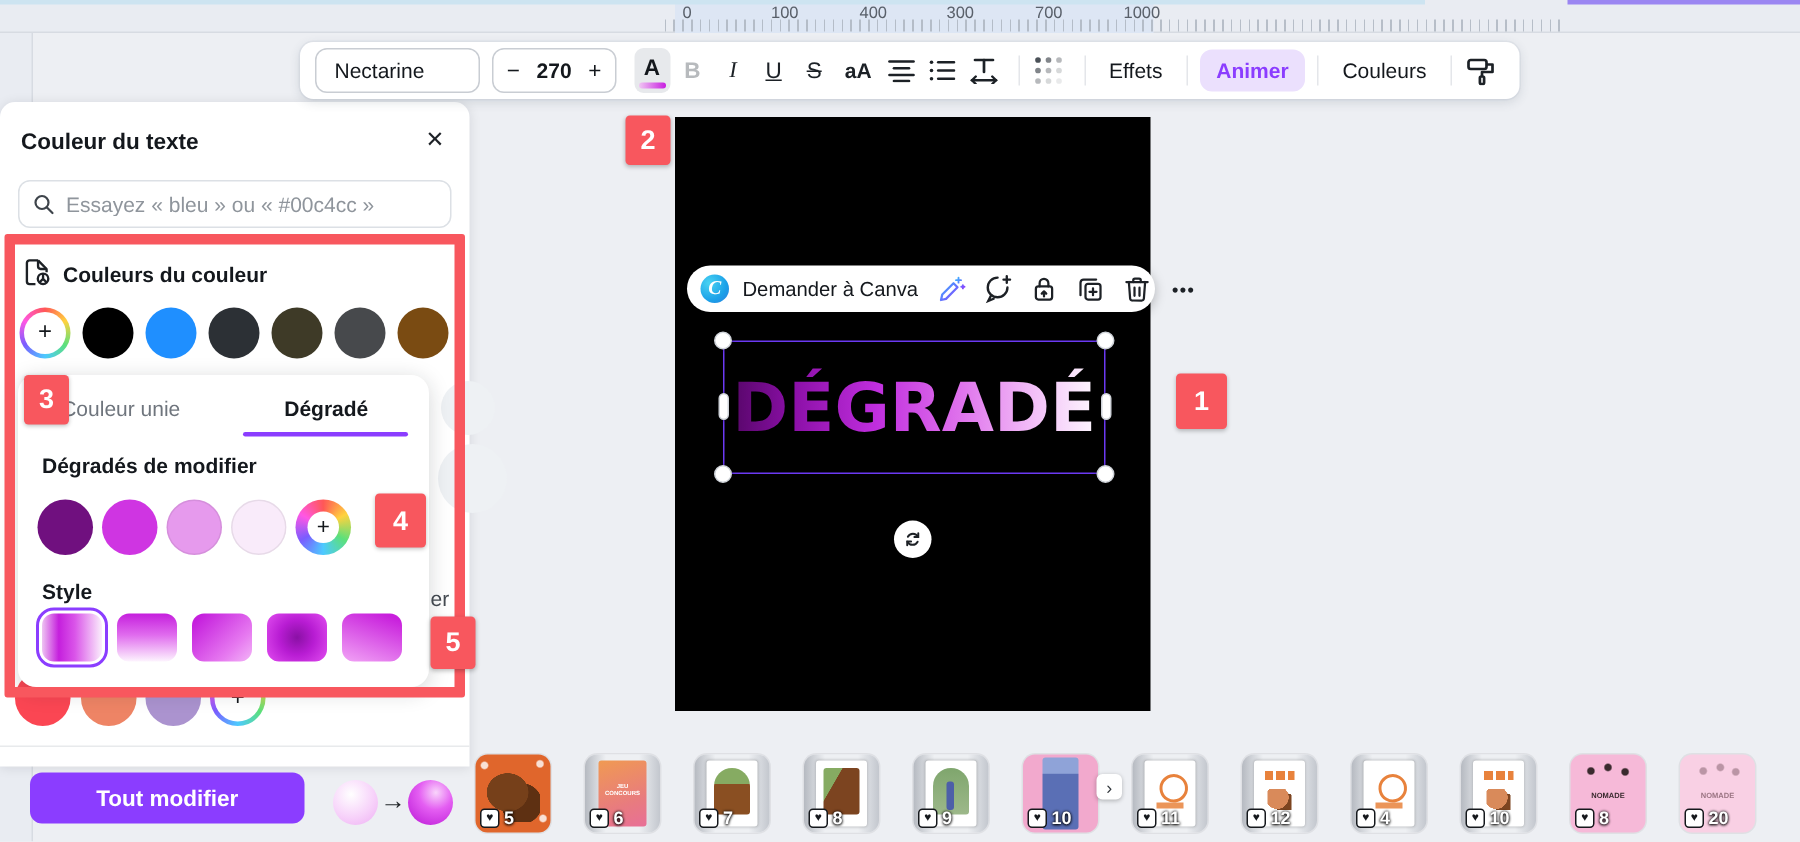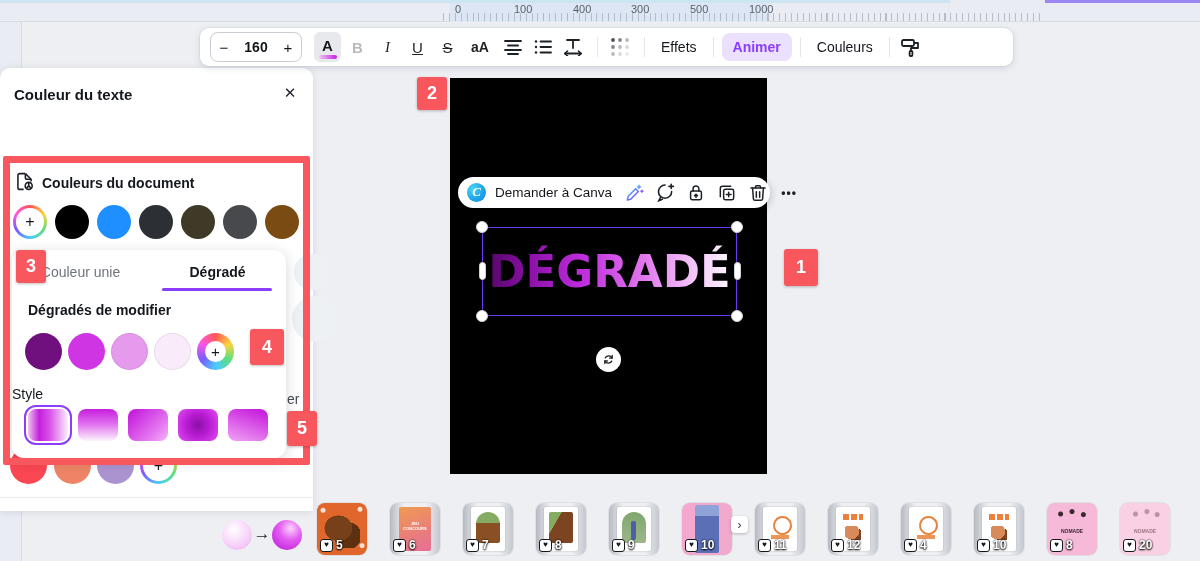--- a/index.html
+++ b/index.html
@@ -70,21 +70,21 @@
   #tab-grad { left:137px; color:#14181d; font-weight:600; }
   #tab-underline { position:absolute; left:150px; top:38px; width:110px; height:2.5px; border-radius:2px;
     background:var(--accent-purple,#8b3dff); }
   #grad-label { position:absolute; left:16px; top:52px; font-size:14px; font-weight:700; }
   .gsw { position:absolute; top:83px; width:37px; height:37px; border-radius:50%; cursor:pointer; }
   .gsw.light { box-shadow:inset 0 0 0 1px rgba(0,0,0,.07); }
   #gsw-add { background:conic-gradient(#ff5757,#ffd23e,#5ce07a,#4dc9ff,#7a5cff,#ff57e4,#ff5757); }
   #gsw-add::before { content:""; position:absolute; inset:8px; background:#fff; border-radius:50%; }
   #gsw-add::after { content:"+"; position:absolute; inset:0; display:flex; align-items:center; justify-content:center;
     font-size:15px; font-weight:500; color:#15181c; }
-  #style-label { position:absolute; left:0; top:136px; font-size:14px; font-weight:400; }
+  #style-label { position:absolute; left:16px; top:136px; font-size:14px; font-weight:700; }
   .ssw { position:absolute; top:159px; width:40px; height:32px; border-radius:8px; cursor:pointer; }
   .ssw.selected { outline:2px solid var(--accent-purple,#8b3dff); outline-offset:2px; }
   .ss1 { background:linear-gradient(90deg,#eec4f2 0%,#c51fdd 28%,#da55e9 55%,#fbeffc 100%); }
   .ss2 { background:linear-gradient(180deg,#c51fdd 0%,#e06cee 45%,#fdf4fe 100%); }
   .ss3 { background:linear-gradient(135deg,#c51fdd 10%,#e679f0 70%,#f3b5f7 100%); }
   .ss4 { background:radial-gradient(circle at 50% 50%,#8a10a5 0%,#b81cd3 45%,#e14df0 100%); }
   .ss5 { background:linear-gradient(200deg,#c81fdc 10%,#ef9cf4 95%); }
   #cutoff-text { position:absolute; left:287px; top:323px; font-size:14px; color:#454b52; }
 
   #panel-divider { position:absolute; left:0; top:429px; width:313px; height:1px; background:#e8eaec; }
@@ -198,29 +198,32 @@
 <div id="topline-blue"></div>
 <div id="topline-purple"></div>
 
 <div id="ruler">
   <div class="band"></div>
   <div class="ticks"></div>
   <span class="tick-label" style="left:455px">0</span>
   <span class="tick-label" style="left:514px">100</span>
   <span class="tick-label" style="left:573px">400</span>
   <span class="tick-label" style="left:631px">300</span>
-  <span class="tick-label" style="left:690px">500</span>
+  <span class="tick-label" style="left:690px">700</span>
   <span class="tick-label" style="left:749px">1000</span>
 </div>
 <div id="vruler"></div>
 
 <div id="toolbar">
+  <div class="tb-box" id="font-box">
+    <span>Nectarine</span>
+  </div>
   <div class="tb-box" id="size-box">
     <span class="step">−</span>
-    <span class="val">160</span>
+    <span class="val">270</span>
     <span class="step">+</span>
   </div>
   <div class="fmt" id="btn-textcolor">
     <span class="letter">A</span>
     <span class="bar"></span>
   </div>
   <div class="fmt b-bold">B</div>
   <div class="fmt b-italic">I</div>
   <div class="fmt b-under">U</div>
   <div class="fmt b-strike">S</div>
@@ -347,29 +350,36 @@
       <path d="M10 10.5 v6.5 M14 10.5 v6.5"></path>
     </svg>
   </div>
   <div class="ctx-icon" id="ctx-more">•••</div>
 </div>
 
 <div id="panel">
   <div id="panel-title">Couleur du texte</div>
   <div id="panel-close">✕</div>
 
+  <div id="search-box">
+    <svg width="16" height="16" viewBox="0 0 24 24" fill="none" stroke="#3e444b" stroke-width="2.2" stroke-linecap="round">
+      <circle cx="10.5" cy="10.5" r="6.5"></circle>
+        <line x1="15.5" y1="15.5" x2="21" y2="21"></line>
+    </svg>
+    <input type="text" readonly="" placeholder="Essayez « bleu » ou « #00c4cc »" style="">
+  </div>
 
   <svg id="doccol-icon" width="21" height="21" viewBox="0 0 24 24" fill="none" stroke="#1d2126" stroke-width="1.8" stroke-linejoin="round">
     <path d="M13 3 H6.5 A2 2 0 0 0 4.5 5 v14 a2 2 0 0 0 2 2 H11"></path>
     <path d="M13 3 l6.5 6.5 V12"></path>
       <path d="M13 3 v4.5 a2 2 0 0 0 2 2 h4.5"></path>
     <circle cx="16.8" cy="17" r="4"></circle>
       <path d="M16.8 13 v4 l2.8 2.8 M16.8 17 l-2.8 2.8"></path>
   </svg>
-  <div id="doccol-label">Couleurs du document</div>
+  <div id="doccol-label">Couleurs du couleur</div>
 
   <div class="swatch ring-add" style="left:13px;top:137px"></div>
   <div class="swatch" style="left: 55px; top: 137px; background: rgb(0, 0, 0);"></div>
   <div class="swatch" style="left: 97px; top: 137px; background: rgb(31, 143, 255);"></div>
   <div class="swatch" style="left: 139px; top: 137px; background: rgb(44, 48, 53);"></div>
   <div class="swatch" style="left: 181px; top: 137px; background: rgb(62, 58, 39);"></div>
   <div class="swatch" style="left: 223px; top: 137px; background: rgb(71, 73, 76);"></div>
   <div class="swatch" style="left: 265px; top: 137px; background: rgb(122, 75, 18);"></div>
 
   <div class="behind-circ" style="left:294px;top:186px;width:36px;height:36px"></div>
@@ -393,20 +403,21 @@
     <div class="gsw" id="gsw-add" style="left:185px"></div>
     <div id="style-label">Style</div>
     <div class="ssw ss1 selected" style="left:16px"></div>
     <div class="ssw ss2" style="left:66px"></div>
     <div class="ssw ss3" style="left:116px"></div>
     <div class="ssw ss4" style="left:166px"></div>
     <div class="ssw ss5" style="left:216px"></div>
   </div>
 
   <div id="panel-divider"></div>
+  <div id="apply-all">Tout modifier</div>
   <div class="prev-circ" id="prev-from"></div>
   <div id="prev-arrow">→</div>
   <div class="prev-circ" id="prev-to"></div>
 </div>
 
 <div id="annot-rect"></div>
 <div class="badge" id="badge-1">1</div>
 <div class="badge" id="badge-2">2</div>
 <div class="badge" id="badge-3">3</div>
 <div class="badge" id="badge-4">4</div>

